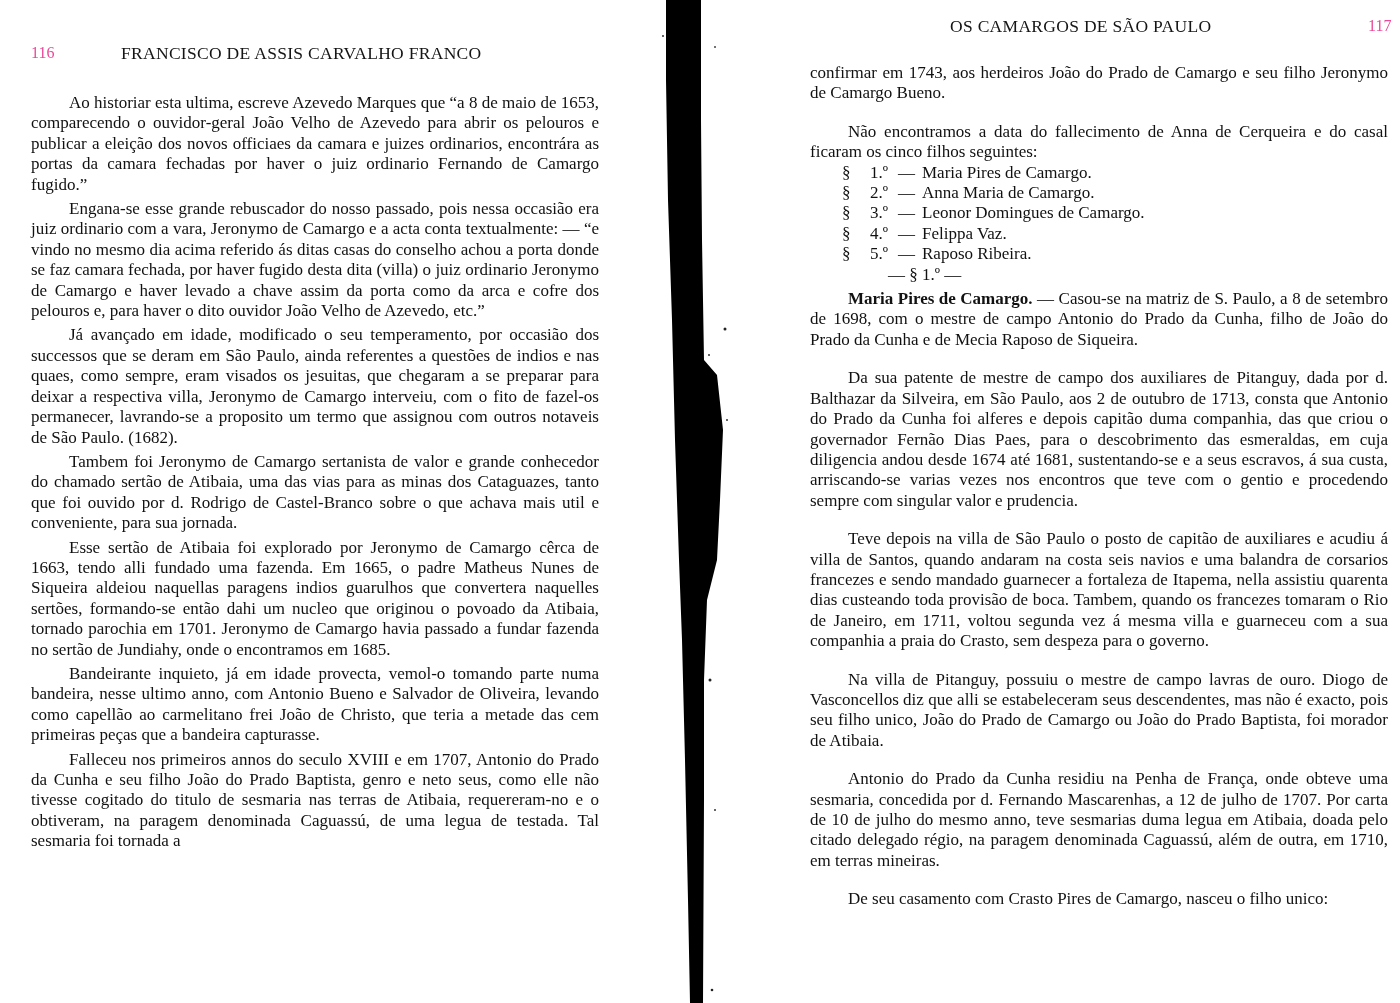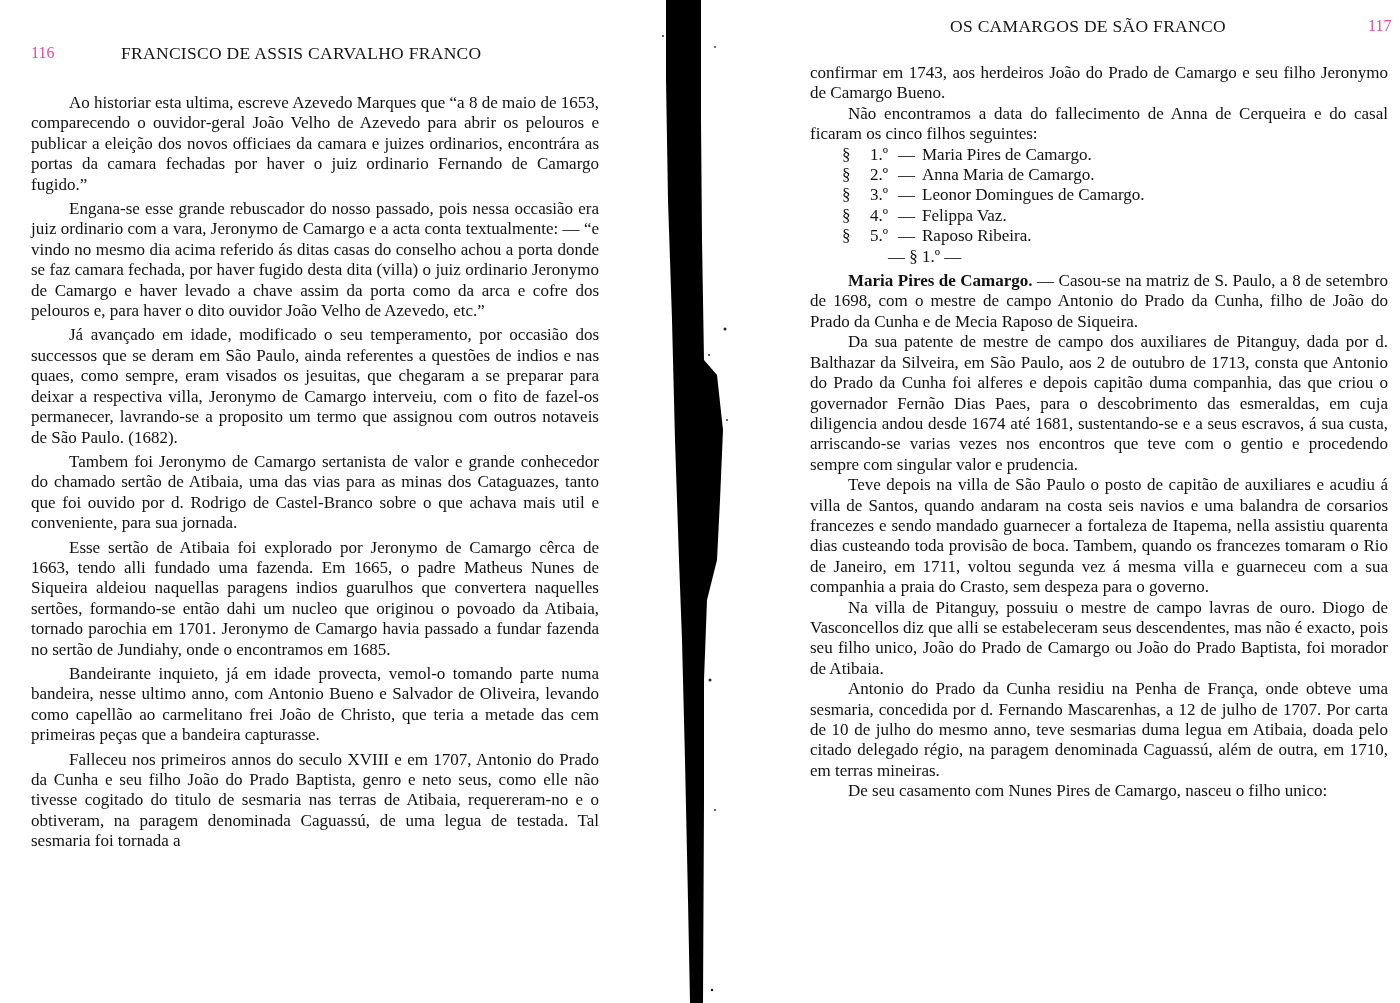--- a/index.html
+++ b/index.html
@@ -18,21 +18,21 @@
   }
   .page-num { position: absolute; font-size: 16px; color: #ec4899; }
 
   .body-text {
     position: absolute; font-size: 17px; line-height: 20.4px;
     text-align: justify; color: #111111;
   }
   .body-text p { margin: 0; text-indent: 38px; }
   .body-text p.noindent { text-indent: 0; }
   .body-text p + p { margin-top: 4px; }
-  .body-text p.tight + p.tight { margin-top: 0; }
+  .body-text p.tight + p.tight { margin-top: 18px; }
 
   .left-body { left: 31px; top: 93px; width: 568px; }
   .right-body { left: 105px; top: 63px; width: 578px; }
 
   .children-list { margin: 0; padding: 0; list-style: none; }
   .children-list li { display: flex; padding-left: 32px; line-height: 20.4px; text-indent: 0; }
   .children-list .sect { width: 28px; }
   .children-list .ord { width: 28px; }
   .children-list .dash { width: 24px; }
 
@@ -70,21 +70,21 @@
   <circle cx="60" cy="47" r="1" fill="#444"></circle>
   <circle cx="70" cy="329" r="1.5" fill="#222"></circle>
   <circle cx="54" cy="355" r="1" fill="#333"></circle>
   <circle cx="72" cy="420" r="1" fill="#333"></circle>
   <circle cx="55" cy="680" r="1.5" fill="#222"></circle>
   <circle cx="60" cy="810" r="1" fill="#333"></circle>
   <circle cx="57" cy="990" r="1.3" fill="#222"></circle>
 </svg>
 
 <div class="page page-right">
-  <div class="running-head" style="left:245px; top:16px;">OS CAMARGOS DE SÃO FRANCO</div>
+  <div class="running-head" style="left:245px; top:16px;">OS CAMARGOS DE SÃO PAULO</div>
   <div class="page-num" style="left:663px; top:17px;">117</div>
 
   <div class="body-text right-body">
     <p class="noindent tight">confirmar em 1743, aos herdeiros João do Prado de Camargo e seu filho Jeronymo de Camargo Bueno.</p>
     <p class="tight">Não encontramos a data do fallecimento de Anna de Cerqueira e do casal ficaram os cinco filhos seguintes:</p>
 
     <ul class="children-list">
       <li>
         <span class="sect">§</span>
         <span class="ord">1.º</span>
@@ -117,15 +117,15 @@
       </li>
     </ul>
 
     <p class="section-mark">— § 1.º —</p>
 
     <p class="tight"><span class="bold-name">Maria Pires de Camargo.</span><span> — Casou-se na matriz de S. Paulo, a 8 de setembro de 1698, com o mestre de campo Antonio do Prado da Cunha, filho de João do Prado da Cunha e de Mecia Raposo de Siqueira.</span></p>
     <p class="tight">Da sua patente de mestre de campo dos auxiliares de Pitanguy, dada por d. Balthazar da Silveira, em São Paulo, aos 2 de outubro de 1713, consta que Antonio do Prado da Cunha foi alferes e depois capitão duma companhia, das que criou o governador Fernão Dias Paes, para o descobrimento das esmeraldas, em cuja diligencia andou desde 1674 até 1681, sustentando-se e a seus escravos, á sua custa, arriscando-se varias vezes nos encontros que teve com o gentio e procedendo sempre com singular valor e prudencia.</p>
     <p class="tight">Teve depois na villa de São Paulo o posto de capitão de auxiliares e acudiu á villa de Santos, quando andaram na costa seis navios e uma balandra de corsarios francezes e sendo mandado guarnecer a fortaleza de Itapema, nella assistiu quarenta dias custeando toda provisão de boca. Tambem, quando os francezes tomaram o Rio de Janeiro, em 1711, voltou segunda vez á mesma villa e guarneceu com a sua companhia a praia do Crasto, sem despeza para o governo.</p>
     <p class="tight">Na villa de Pitanguy, possuiu o mestre de campo lavras de ouro. Diogo de Vasconcellos diz que alli se estabeleceram seus descendentes, mas não é exacto, pois seu filho unico, João do Prado de Camargo ou João do Prado Baptista, foi morador de Atibaia.</p>
     <p class="tight">Antonio do Prado da Cunha residiu na Penha de França, onde obteve uma sesmaria, concedida por d. Fernando Mascarenhas, a 12 de julho de 1707. Por carta de 10 de julho do mesmo anno, teve sesmarias duma legua em Atibaia, doada pelo citado delegado régio, na paragem denominada Caguassú, além de outra, em 1710, em terras mineiras.</p>
-    <p class="tight">De seu casamento com Nunes Pires de Camargo, nasceu o filho unico:</p>
+    <p class="tight">De seu casamento com Crasto Pires de Camargo, nasceu o filho unico:</p>
   </div>
 </div>
 
 </body></html>

